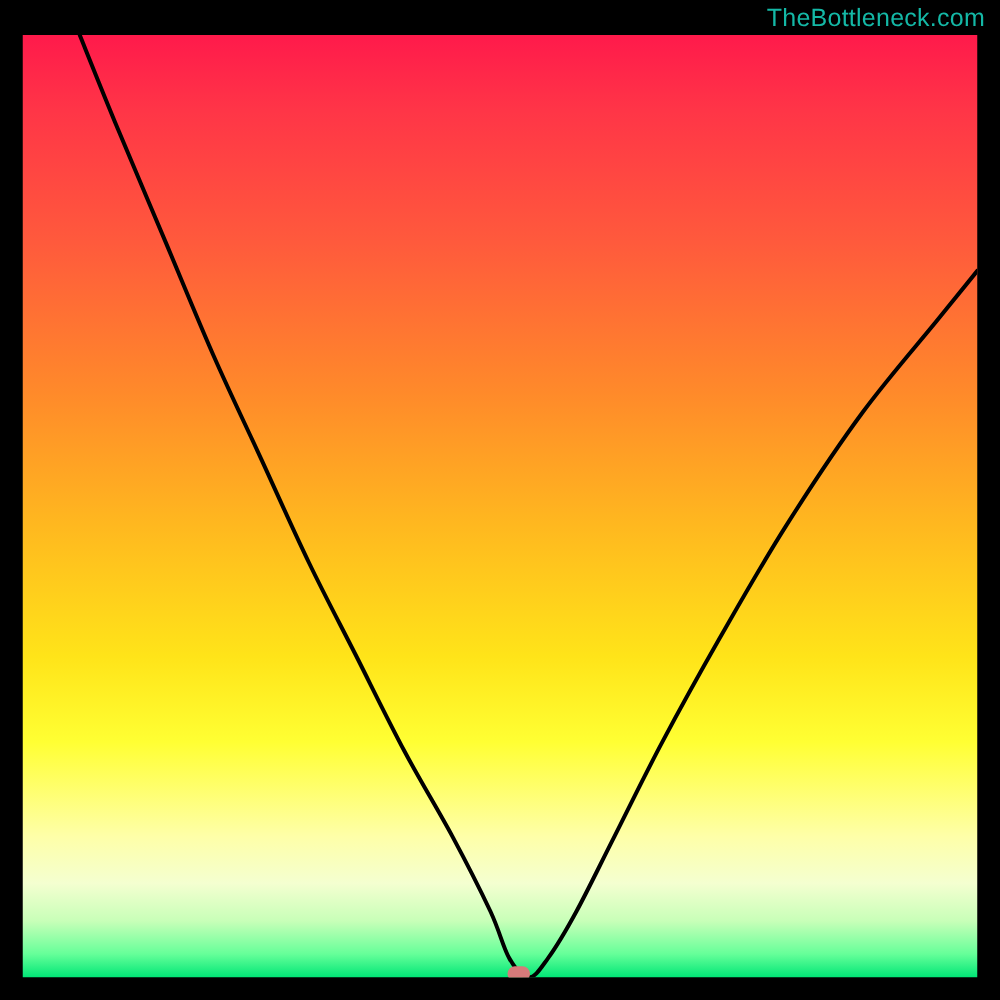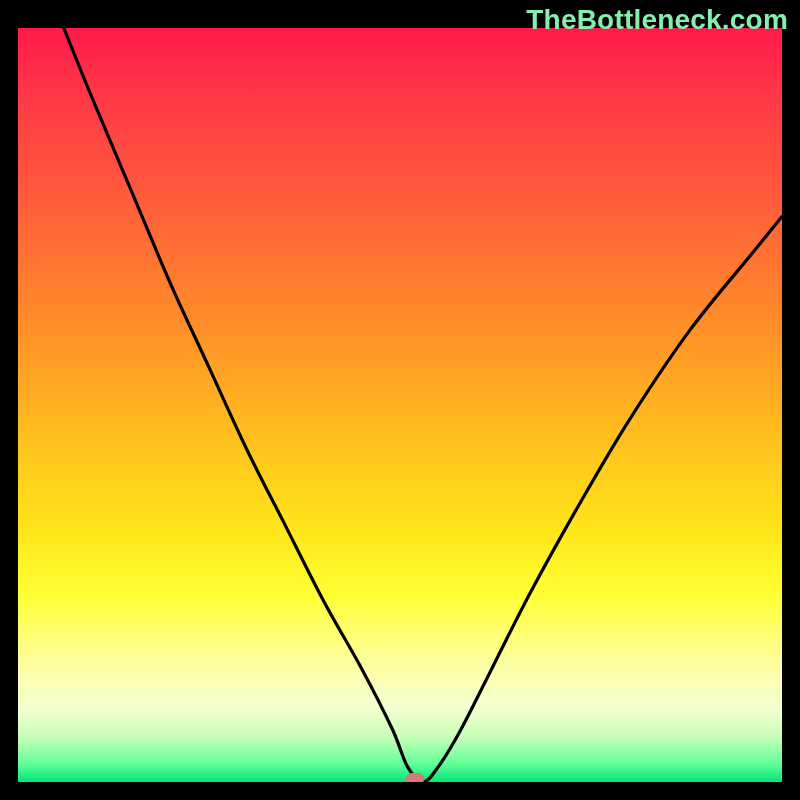--- a/index.html
+++ b/index.html
@@ -14,23 +14,23 @@
   .frame {
     position: relative;
     width: 800px;
     height: 800px;
     background: #000;
   }
   .watermark {
     position: absolute;
     top: 4px;
     right: 12px;
-    color: #86efac;
-    font-size: 28px;
-    font-weight: 700;
+    color: #14b8a6;
+    font-size: 20px;
+    font-weight: 400;
     letter-spacing: 0.2px;
     z-index: 20;
     user-select: none;
   }
   .plot-area {
     position: absolute;
     left: 18px;
     top: 28px;
     width: 764px;
     height: 754px;

